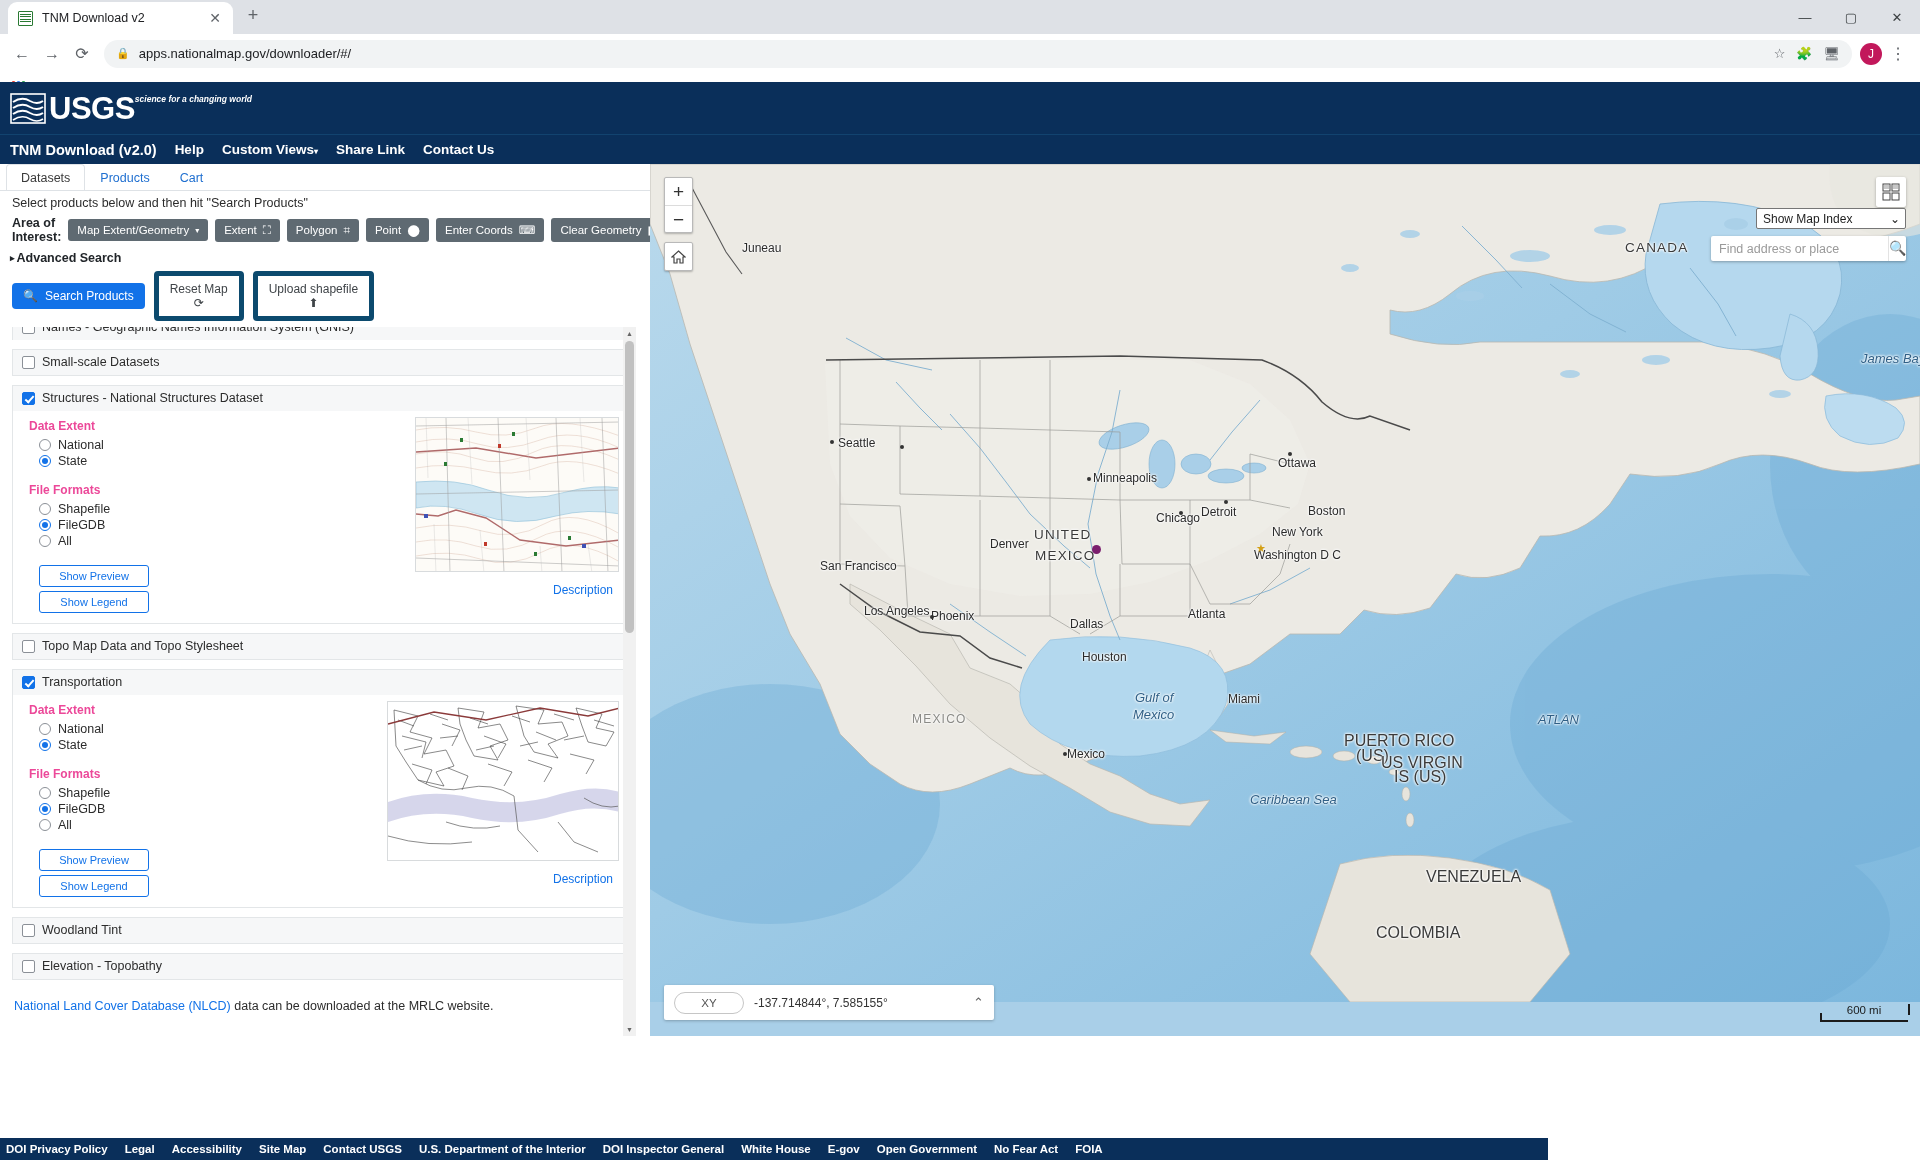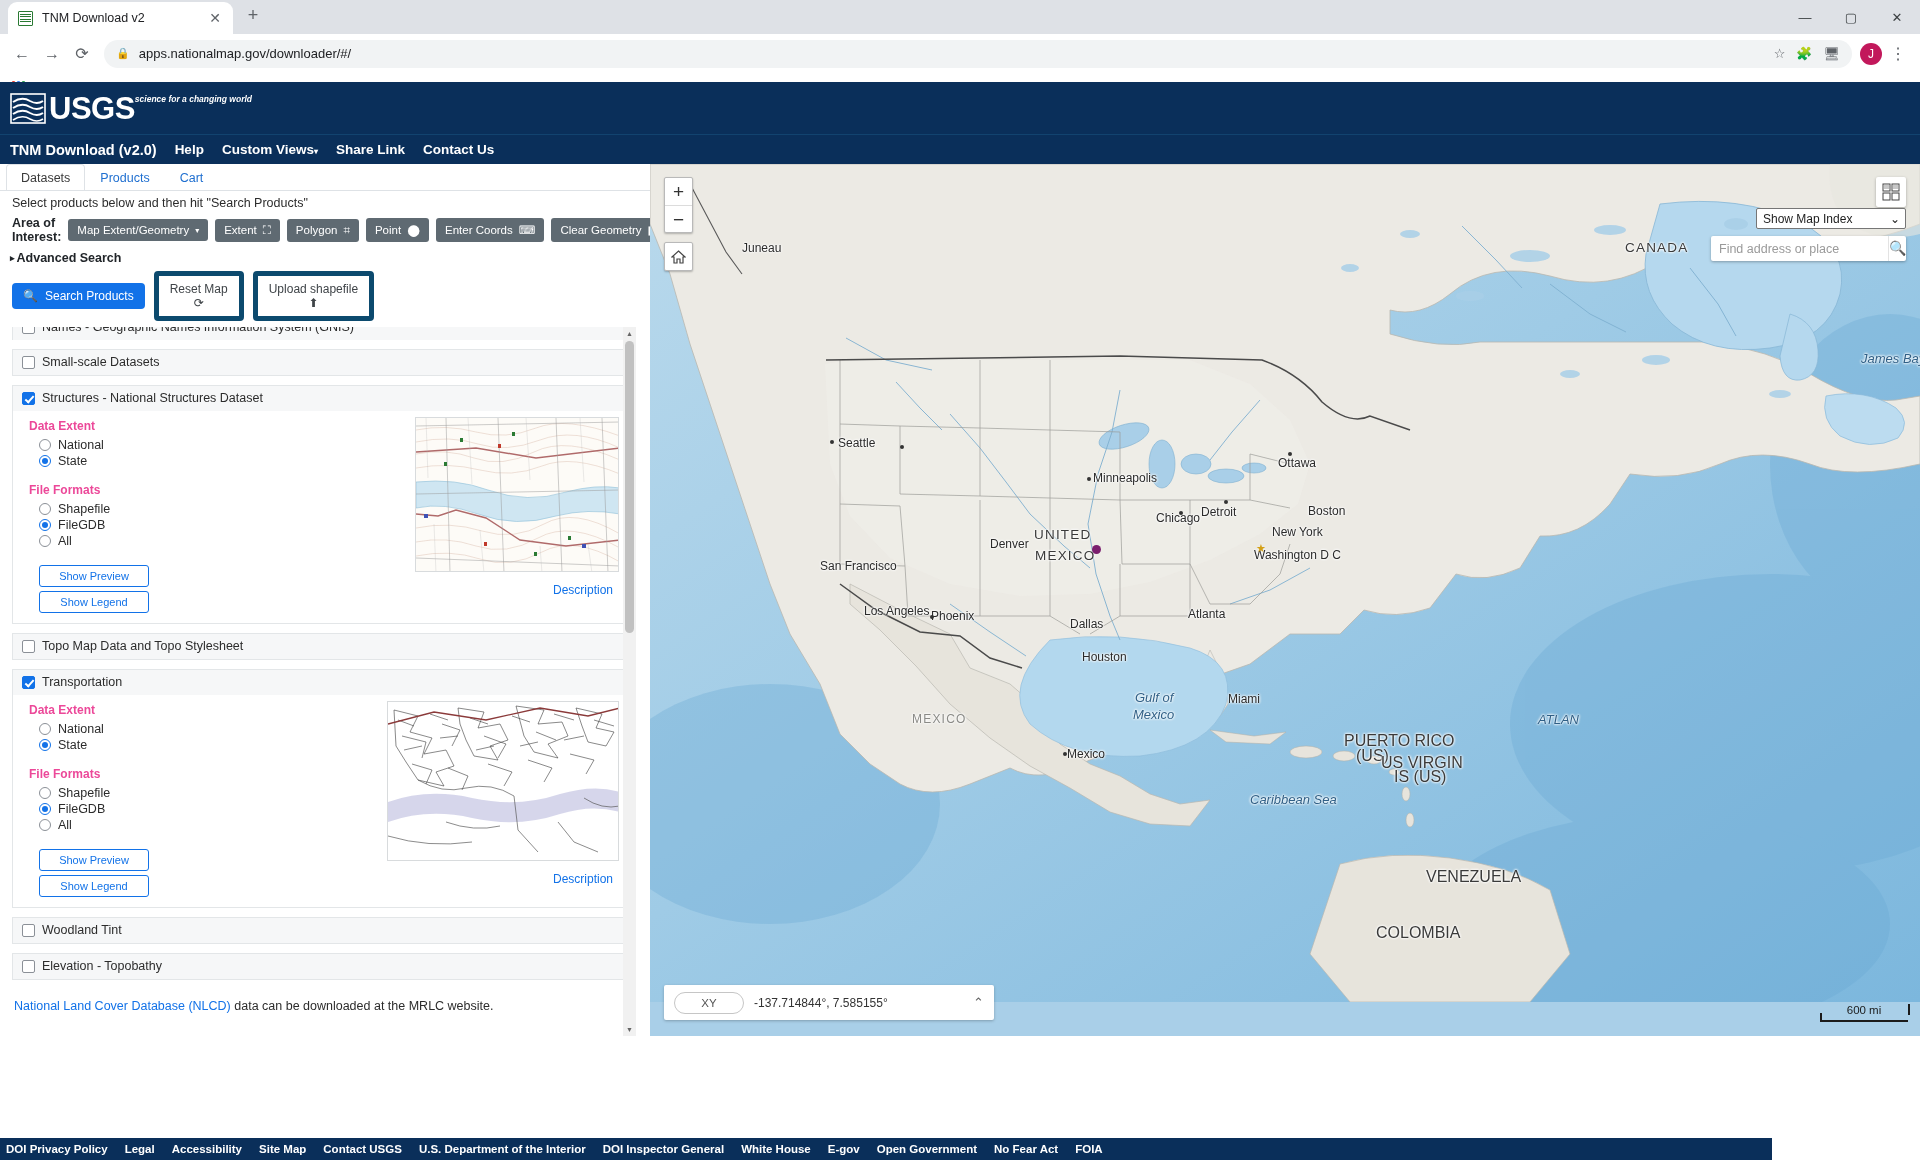--- a/index.html
+++ b/index.html
@@ -281,21 +281,21 @@
               text-shadow: 0 0 3px #fff, 0 0 3px #fff, 0 0 2px #fff; pointer-events:none; }
   .maplabel.country { font-size: 13.5px; letter-spacing: 1.2px; color:#3a3a3a; font-weight:400;}
   .maplabel.water { font-style:italic; color:#2f5f86; font-size: 13px; }
   .maplabel.reg { font-size: 16px; color:#3a3a3a;padding-left:16px; }
   .citydot { position:absolute; width:4px; height:4px; background:#333; border-radius:50%; }
   .star { position:absolute; color:#d4a017; font-size: 11px; }
   .purpledot { position:absolute; width:9px; height:9px; border-radius:50%; background:#7b1f6e; }
 
   
   .footer {
-    position:absolute; left:0; bottom:0; width: 1772px; height: 22px;
+    position:absolute; left:0; bottom:0; width: 1548px; height: 22px;
     background:#0a2f5a; display:flex; align-items:center; gap:17px;
     padding-left: 6px; color:#fff; font-size: 11.5px; font-weight:600;
   }
   .footer span { white-space:nowrap; }
 </style>
 </head>
 <body>
 
 <div class="browser">
 

